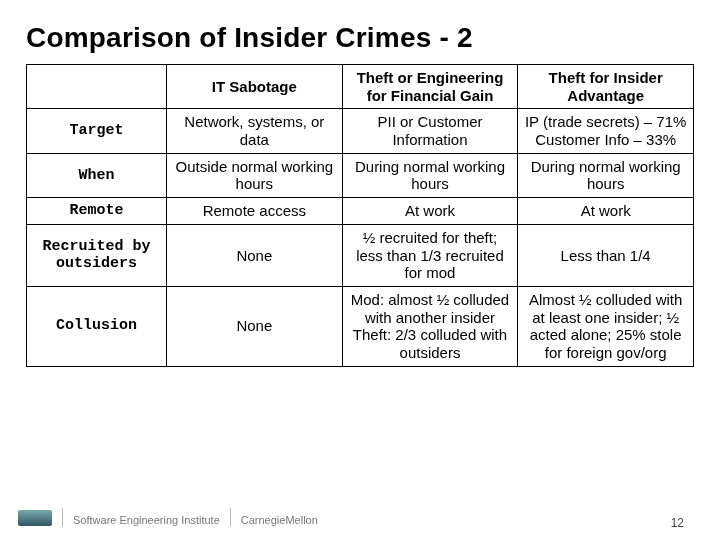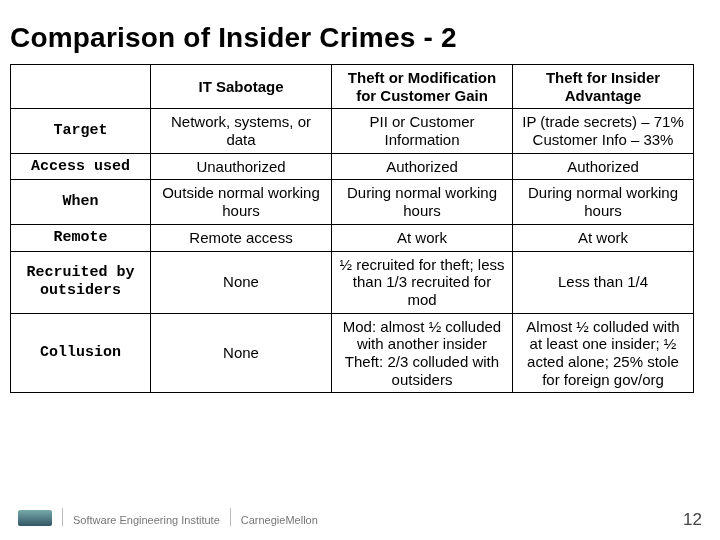--- a/index.html
+++ b/index.html
@@ -10,21 +10,21 @@
     background: #fff;
     font-family: Arial, Helvetica, sans-serif;
     color: #000;
     overflow: hidden;
   }
   .slide {
     position: relative;
     width: 720px;
     height: 540px;
     box-sizing: border-box;
-    padding: 18px 26px 0 10px;
+    padding: 18px 26px 0 26px;
   }
   .title {
     font-size: 28px;
     font-weight: bold;
     margin: 4px 0 10px 0;
     letter-spacing: 0.2px;
   }
   table {
     border-collapse: collapse;
     width: 100%;
@@ -70,23 +70,23 @@
     background: linear-gradient(180deg,#7aa 0,#356 100%);
     border-radius: 2px;
   }
   .vline {
     width: 1px;
     height: 18px;
     background: #bbb;
   }
   .page-num {
     position: absolute;
-    right: 18px;
+    right: 36px;
     bottom: 0;
-    font-size: 17px;
+    font-size: 12px;
     color: #444;
   }
 </style>
 </head>
 <body>
 
 <div class="slide">
 
   <div class="title">Comparison of Insider Crimes - 2</div>
 
@@ -94,37 +94,31 @@
     <colgroup>
       <col style="width:140px">
       <col>
       <col>
       <col>
     </colgroup>
     <thead>
       <tr>
         <th class="corner"></th>
         <th>IT Sabotage</th>
-        <th>Theft or Modification for Customer Gain</th>
+        <th>Theft or Engineering for Financial Gain</th>
         <th>Theft for Insider Advantage</th>
       </tr>
     </thead>
     <tbody>
       <tr>
         <td class="rowhdr">Target</td>
         <td>Network, systems, or data</td>
         <td>PII or Customer Information</td>
         <td>IP (trade secrets) – 71%
 Customer Info – 33%</td>
-      </tr>
-      <tr>
-        <td class="rowhdr">Access used</td>
-        <td>Unauthorized</td>
-        <td>Authorized</td>
-        <td>Authorized</td>
       </tr>
       <tr>
         <td class="rowhdr">When</td>
         <td>Outside normal working hours</td>
         <td>During normal working hours</td>
         <td>During normal working hours</td>
       </tr>
       <tr>
         <td class="rowhdr">Remote</td>
         <td>Remote access</td>

